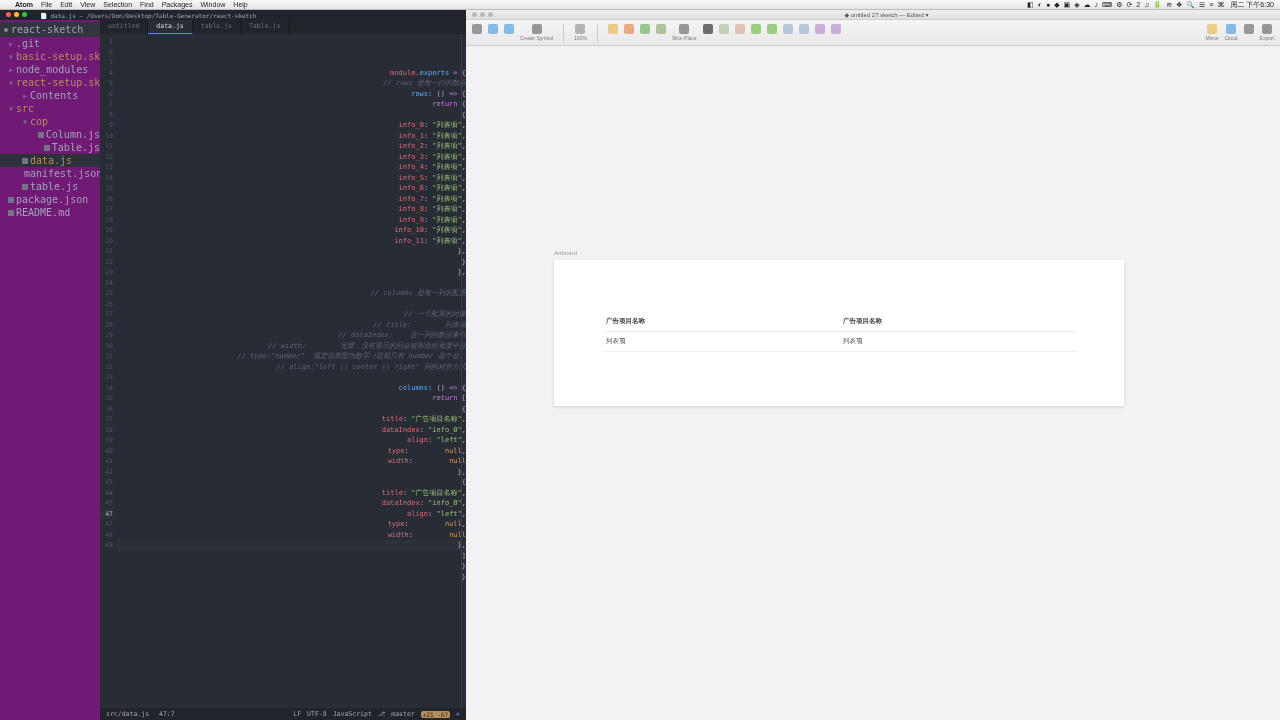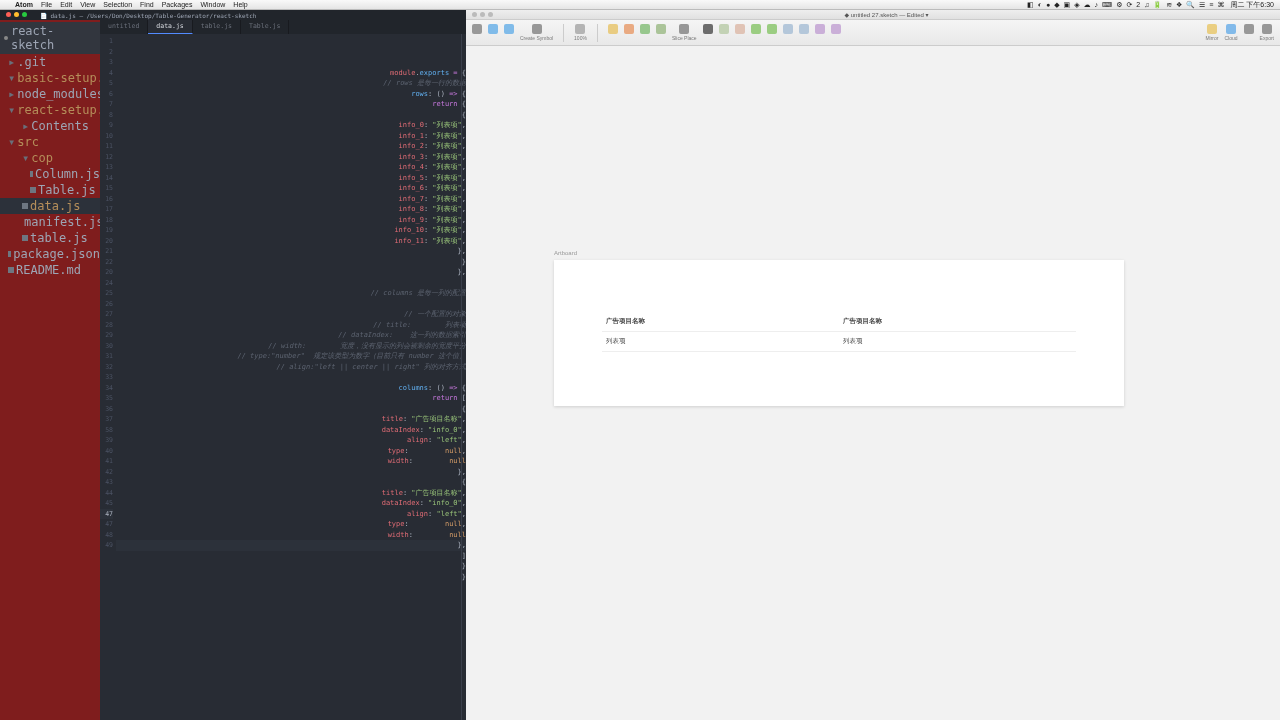--- a/index.html
+++ b/index.html
@@ -11,27 +11,27 @@
 .menubar .menu-item { margin: 0 4px; cursor: default; }
 .menubar .right { margin-left: auto; display: flex; align-items: center; }
 .menubar .right span { margin: 0 2px; font-size: 7px; }
 
 
 .atom { width: 466px; height: 100%; background: #282c34; color: #abb2bf; display: flex; flex-direction: column; font-family: Menlo, Monaco, monospace; font-size: 7px; position: relative; }
 .atom-traffic { position: absolute; top: 12px; left: 6px; display: flex; gap: 3px; }
 .atom-traffic span { width: 5px; height: 5px; border-radius: 50%; display: inline-block; }
 .atom-titlebar { height: 10px; margin-top: 10px; background: #21252b; color: #9da5b4; font-size: 6px; display: flex; align-items: center; padding-left: 40px; }
 .atom-body { flex: 1; display: flex; overflow: hidden; }
-.sidebar { width: 100px; background: #7f1d1d; color: #9da5b4; font-size: 12px; padding-top: 2px; overflow: hidden; }
+.sidebar { width: 100px; background: #701a75; color: #9da5b4; font-size: 10px; padding-top: 2px; overflow: hidden; }
 .sb-title { background: #32363e; padding: 2px 4px; display: flex; align-items: center; }
 .sb-dot { width: 4px; height: 4px; border-radius: 50%; background: #888; margin-right: 3px; display: inline-block; }
 .sb-item { padding: 1px 0 1px 14px; white-space: nowrap; display: flex; align-items: center; }
 .sb-item.d1 { padding-left: 8px; }
 .sb-item.d2 { padding-left: 22px; }
-.sb-item.d3 { padding-left: 30px; }
+.sb-item.d3 { padding-left: 30px; justify-content: flex-end; }
 .sb-folder::before { content: "▸"; margin-right: 2px; color: #6a6f7a; }
 .sb-folder.open::before { content: "▾"; }
 .sb-ficon { width: 6px; height: 6px; margin-right: 2px; background: #6e7681; display: inline-block; }
 .sb-item.active { background: #2c313a; color: #d7dae0; }
 .sb-item.mod { color: #b58e5a; }
 
 .editor-pane { flex: 1; display: flex; flex-direction: column; }
 .tabs { display: flex; background: #21252b; height: 14px; }
 .tab { padding: 2px 8px; font-size: 6.5px; color: #6a6f7a; border-right: 1px solid #181a1f; cursor: pointer; }
 .tab.active { background: #282c34; color: #d7dae0; border-bottom: 1px solid #528bff; }
@@ -231,20 +231,33 @@
             <div>45</div>
             <div class="cursor-line-gutter">47</div>
             <div>47</div>
             <div>48</div>
             <div>49</div>
           </div>
         <div class="code" id="code">
           <div class="wrap-guide"></div>
         <div class="line"><span class="kw-red">module</span>.<span class="kw-teal">exports</span> <span class="kw-purple">=</span> {</div><div class="line"><span class="kw-gray">    // rows 是每一行的数据</span></div><div class="line">    <span class="kw-teal">rows</span>: () <span class="kw-purple">=&gt;</span> {</div><div class="line">        <span class="kw-purple">return</span> {</div><div class="line">            {</div><div class="line">                <span class="kw-red">info_0</span>: <span class="kw-green">"列表项"</span>,</div><div class="line">                <span class="kw-red">info_1</span>: <span class="kw-green">"列表项"</span>,</div><div class="line">                <span class="kw-red">info_2</span>: <span class="kw-green">"列表项"</span>,</div><div class="line">                <span class="kw-red">info_3</span>: <span class="kw-green">"列表项"</span>,</div><div class="line">                <span class="kw-red">info_4</span>: <span class="kw-green">"列表项"</span>,</div><div class="line">                <span class="kw-red">info_5</span>: <span class="kw-green">"列表项"</span>,</div><div class="line">                <span class="kw-red">info_6</span>: <span class="kw-green">"列表项"</span>,</div><div class="line">                <span class="kw-red">info_7</span>: <span class="kw-green">"列表项"</span>,</div><div class="line">                <span class="kw-red">info_8</span>: <span class="kw-green">"列表项"</span>,</div><div class="line">                <span class="kw-red">info_9</span>: <span class="kw-green">"列表项"</span>,</div><div class="line">                <span class="kw-red">info_10</span>: <span class="kw-green">"列表项"</span>,</div><div class="line">                <span class="kw-red">info_11</span>: <span class="kw-green">"列表项"</span>,</div><div class="line">            },</div><div class="line">        }</div><div class="line">    },</div><div class="line">&nbsp;</div><div class="line"><span class="kw-gray">    // columns 是每一列的配置</span></div><div class="line">&nbsp;</div><div class="line"><span class="kw-gray">    // 一个配置的对象</span></div><div class="line"><span class="kw-gray">    // title:        列表项</span></div><div class="line"><span class="kw-gray">    // dataIndex:    这一列的数据索引</span></div><div class="line"><span class="kw-gray">    // width:        宽度，没有显示的列会被剩余的宽度平分</span></div><div class="line"><span class="kw-gray">    // type:"number"  规定该类型为数字（目前只有 number 这个值）</span></div><div class="line"><span class="kw-gray">    // align:"left || center || right" 列的对齐方式</span></div><div class="line">&nbsp;</div><div class="line">    <span class="kw-teal">columns</span>: () <span class="kw-purple">=&gt;</span> {</div><div class="line">        <span class="kw-purple">return</span> [</div><div class="line">            {</div><div class="line">                <span class="kw-red">title</span>: <span class="kw-green">"广告项目名称"</span>,</div><div class="line">                <span class="kw-red">dataIndex</span>: <span class="kw-green">"info_0"</span>,</div><div class="line">                <span class="kw-red">align</span>: <span class="kw-green">"left"</span>,</div><div class="line">                <span class="kw-red">type</span>: <span class="kw-orange">null</span>,</div><div class="line">                <span class="kw-red">width</span>: <span class="kw-orange">null</span></div><div class="line">            },</div><div class="line">            {</div><div class="line">                <span class="kw-red">title</span>: <span class="kw-green">"广告项目名称"</span>,</div><div class="line">                <span class="kw-red">dataIndex</span>: <span class="kw-green">"info_0"</span>,</div><div class="line">                <span class="kw-red">align</span>: <span class="kw-green">"left"</span>,</div><div class="line">                <span class="kw-red">type</span>: <span class="kw-orange">null</span>,</div><div class="line">                <span class="kw-red">width</span>: <span class="kw-orange">null</span></div><div class="line cursor-line">            },</div><div class="line">        ]</div><div class="line">    }</div><div class="line">}</div></div>
       </div>
+      <div class="statusbar">
+        <span>src/data.js</span>
+        <span style="margin-left:10px">47:7</span>
+        <span class="right">
+          <span>LF</span>
+          <span>UTF-8</span>
+          <span>JavaScript</span>
+          <span>⎇</span>
+          <span>master</span>
+          <span class="sb-badge">+21 -67</span>
+          <span style="color:#61afef">✈</span>
+        </span>
+      </div>
     </div>
   </div>
 </div>
 
 <div class="sketch">
   <div class="sketch-titlebar">
     <div class="sketch-traffic">
       <span></span>
         <span></span>
         <span></span>

